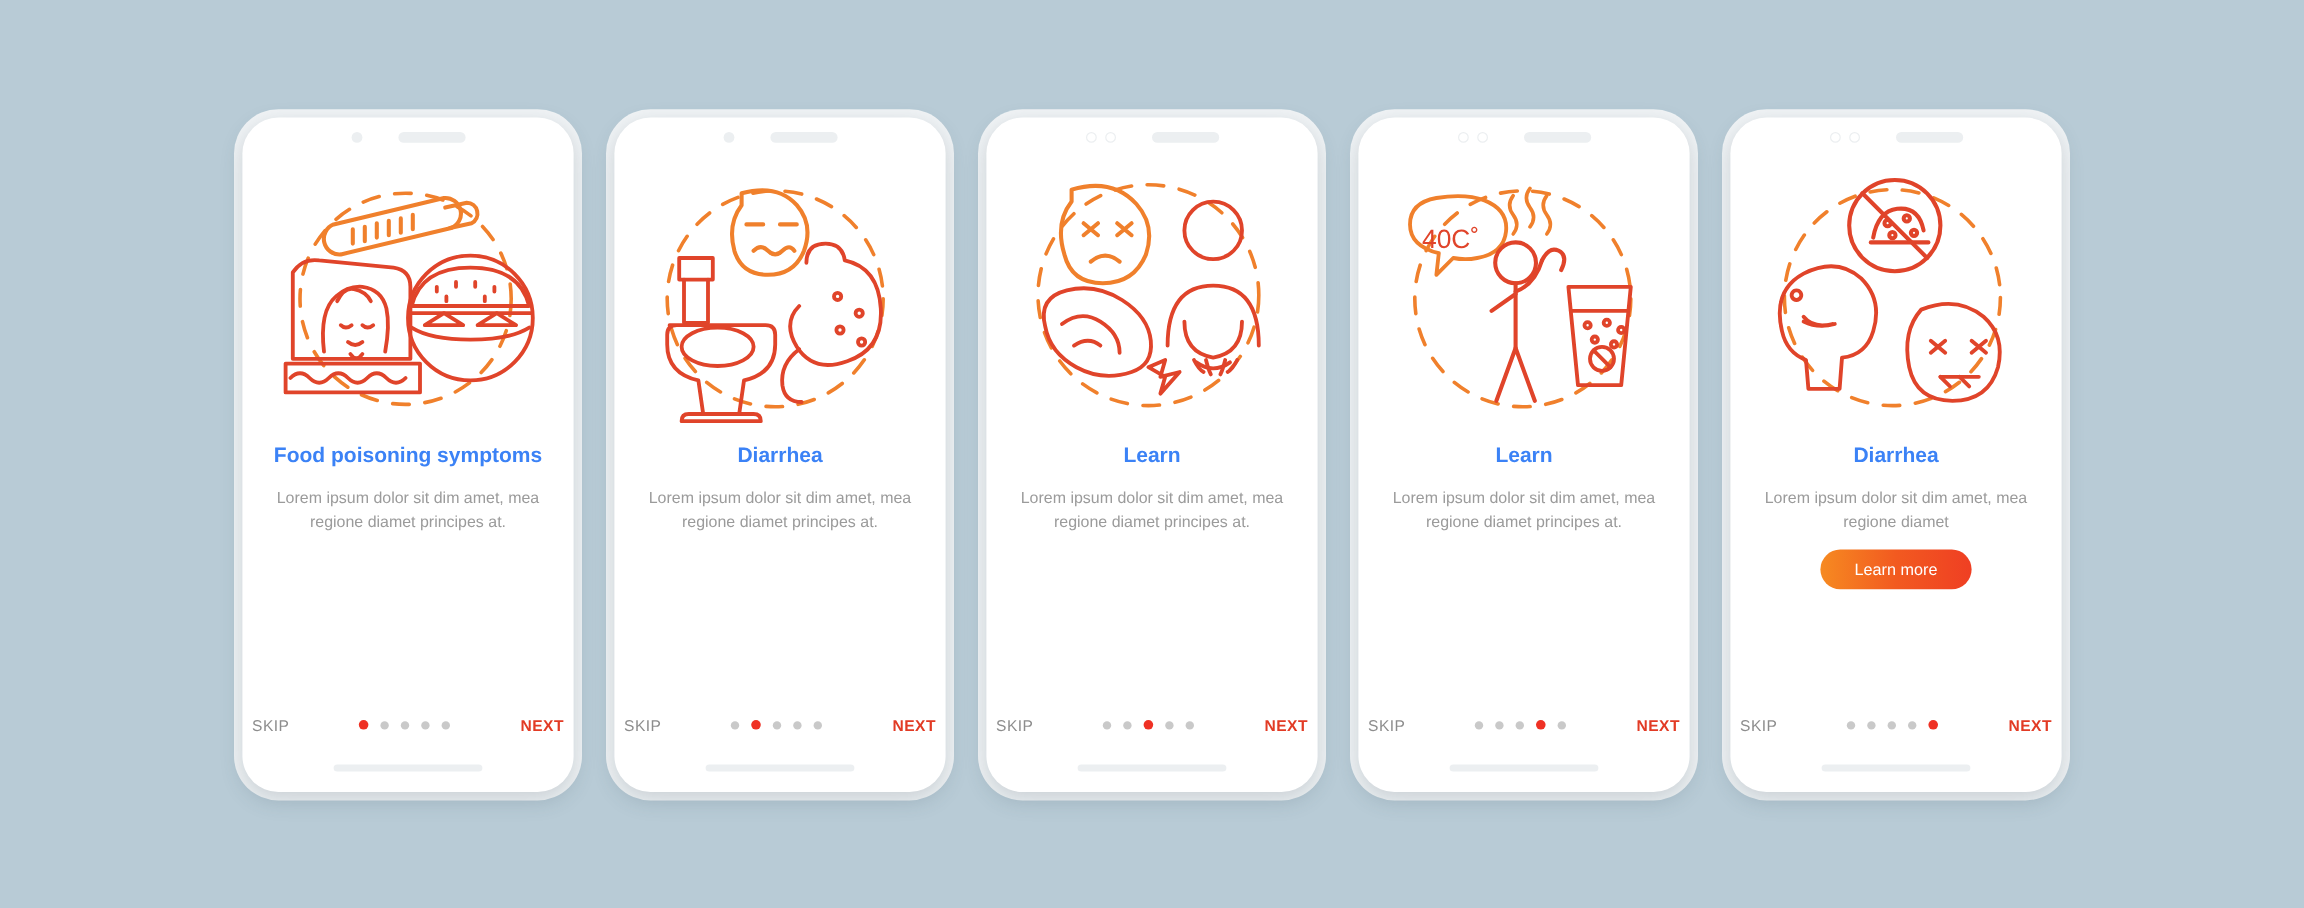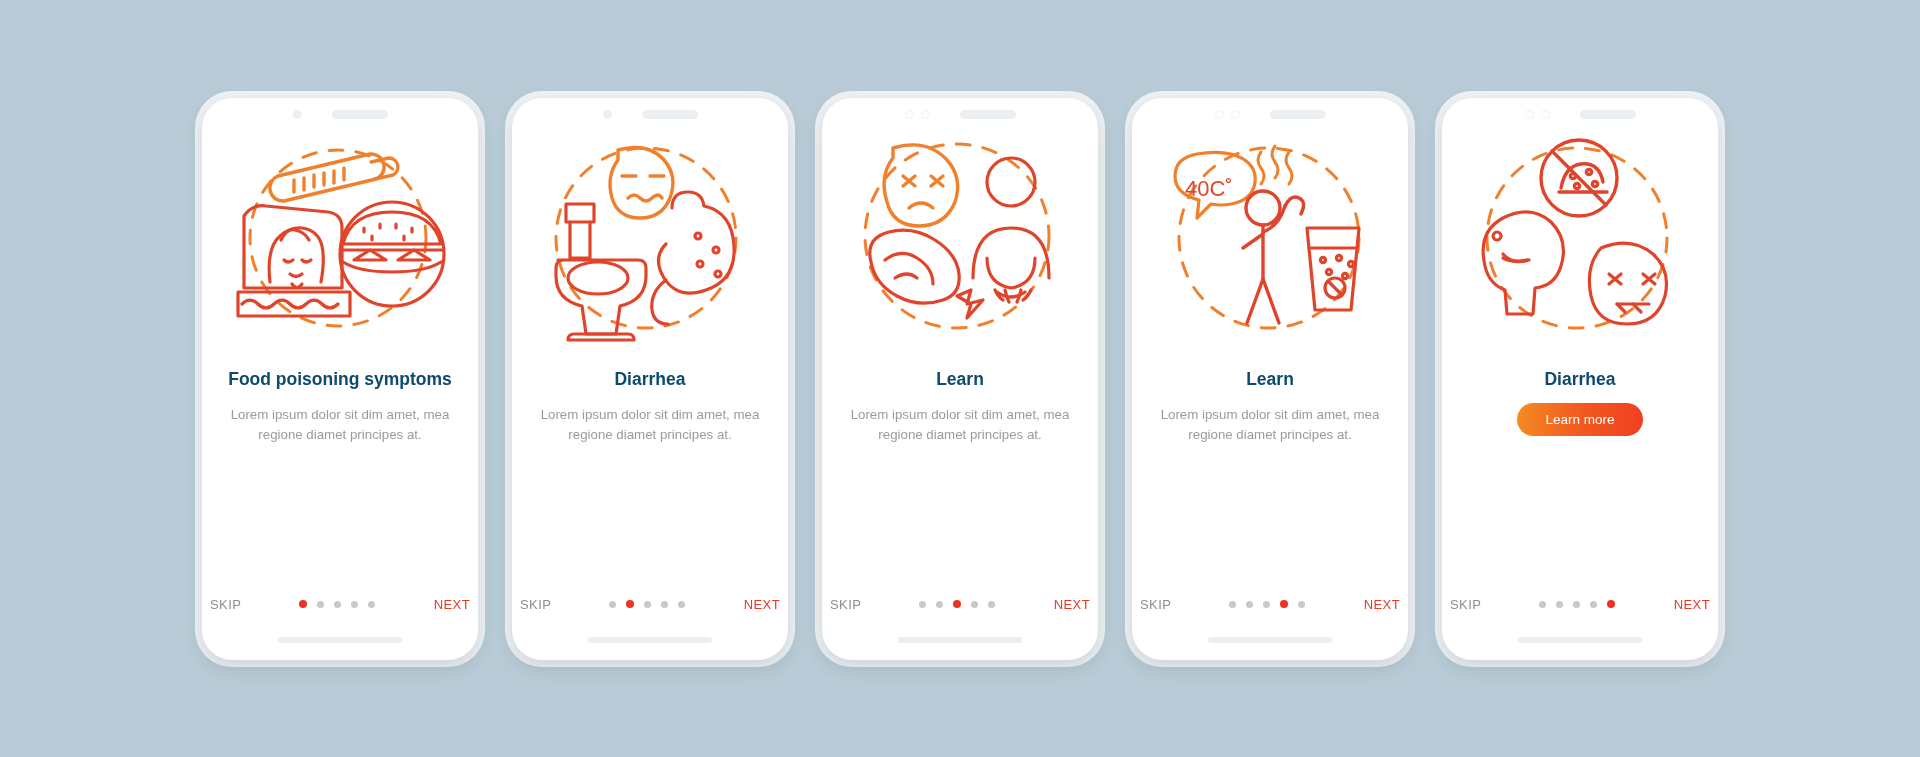--- a/index.html
+++ b/index.html
@@ -63,29 +63,29 @@
     background: #eceff1;
     flex: none;
   }
   .sb-spacer { width: 16px; flex: none; }
 
   
   .illus {
     width: 100%;
     height: 232px;
     display: flex;
-    align-items: flex-start;
+    align-items: center;
     justify-content: center;
     flex: none;
   }
   .illus svg { display: block; }
 
   
   .title {
-    color: #0c4a6e;
+    color: #3b82f6;
     font-size: 17.5px;
     font-weight: bold;
     line-height: 1.33;
     text-align: center;
     padding: 0 22px;
     margin-top: 4px;
   }
   .body {
     color: #9b9b9b;
     font-size: 13.3px;
@@ -127,21 +127,21 @@
   }
   .skip {
     color: #8d8d8d;
     font-size: 13px;
     letter-spacing: .4px;
     cursor: pointer;
   }
   .next {
     color: #e23b25;
     font-size: 13px;
-    font-weight: normal;
+    font-weight: bold;
     letter-spacing: .4px;
     cursor: pointer;
   }
   .dots {
     display: flex;
     align-items: center;
     gap: 10px;
   }
   .dot {
     width: 7px; height: 7px;
@@ -458,20 +458,21 @@
         <path d="M142 142 l12 10 M154 142 l-12 10"></path>
         <path d="M176 142 l12 10 M188 142 l-12 10"></path>
         <path d="M150 172 h32"></path>
         <path d="M150 172 l8 8 M166 172 l8 8"></path>
       </g>
     </g>
   </svg>
       </div>
 
     <div class="title">Diarrhea</div>
+    <div class="body">Lorem ipsum dolor sit dim amet, mea regione diamet</div>
 
     <div class="learn-wrap">
       <button class="learn-btn">Learn more</button>
     </div>
 
     <div class="nav">
       <span class="skip">SKIP</span>
       <span class="dots">
           <span class="dot"></span>
           <span class="dot"></span>

